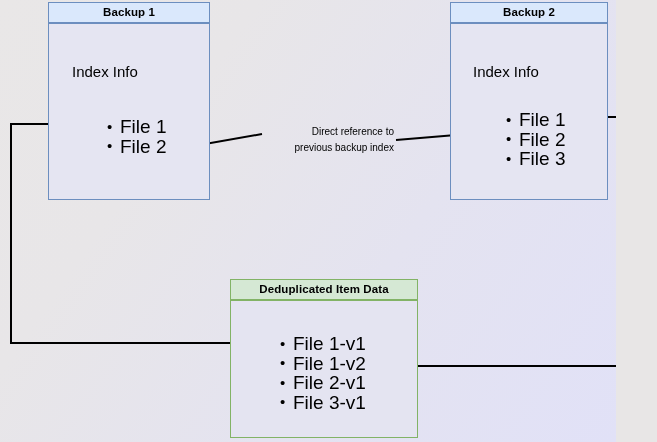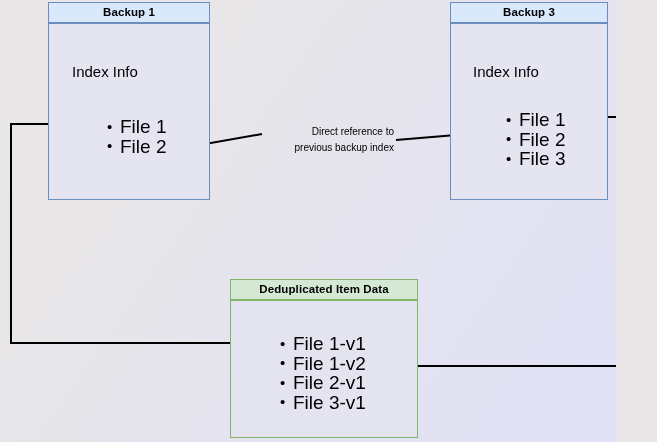--- a/index.html
+++ b/index.html
@@ -139,21 +139,21 @@
     <div class="node-body">
       <div class="index-label" style="left:23px; top:39px;">Index Info</div>
       <ul class="file-list" style="left:55px; top:93px;">
         <li>File 1</li>
         <li>File 2</li>
       </ul>
     </div>
   </div>
 
   <div class="node blue" style="left:450px; top:2px; width:158px; height:198px;">
-    <div class="node-header">Backup 3</div>
+    <div class="node-header">Backup 2</div>
     <div class="node-body">
       <div class="index-label" style="left:22px; top:39px;">Index Info</div>
       <ul class="file-list" style="left:52px; top:86px;">
         <li>File 1</li>
         <li>File 2</li>
         <li>File 3</li>
       </ul>
     </div>
   </div>
 

